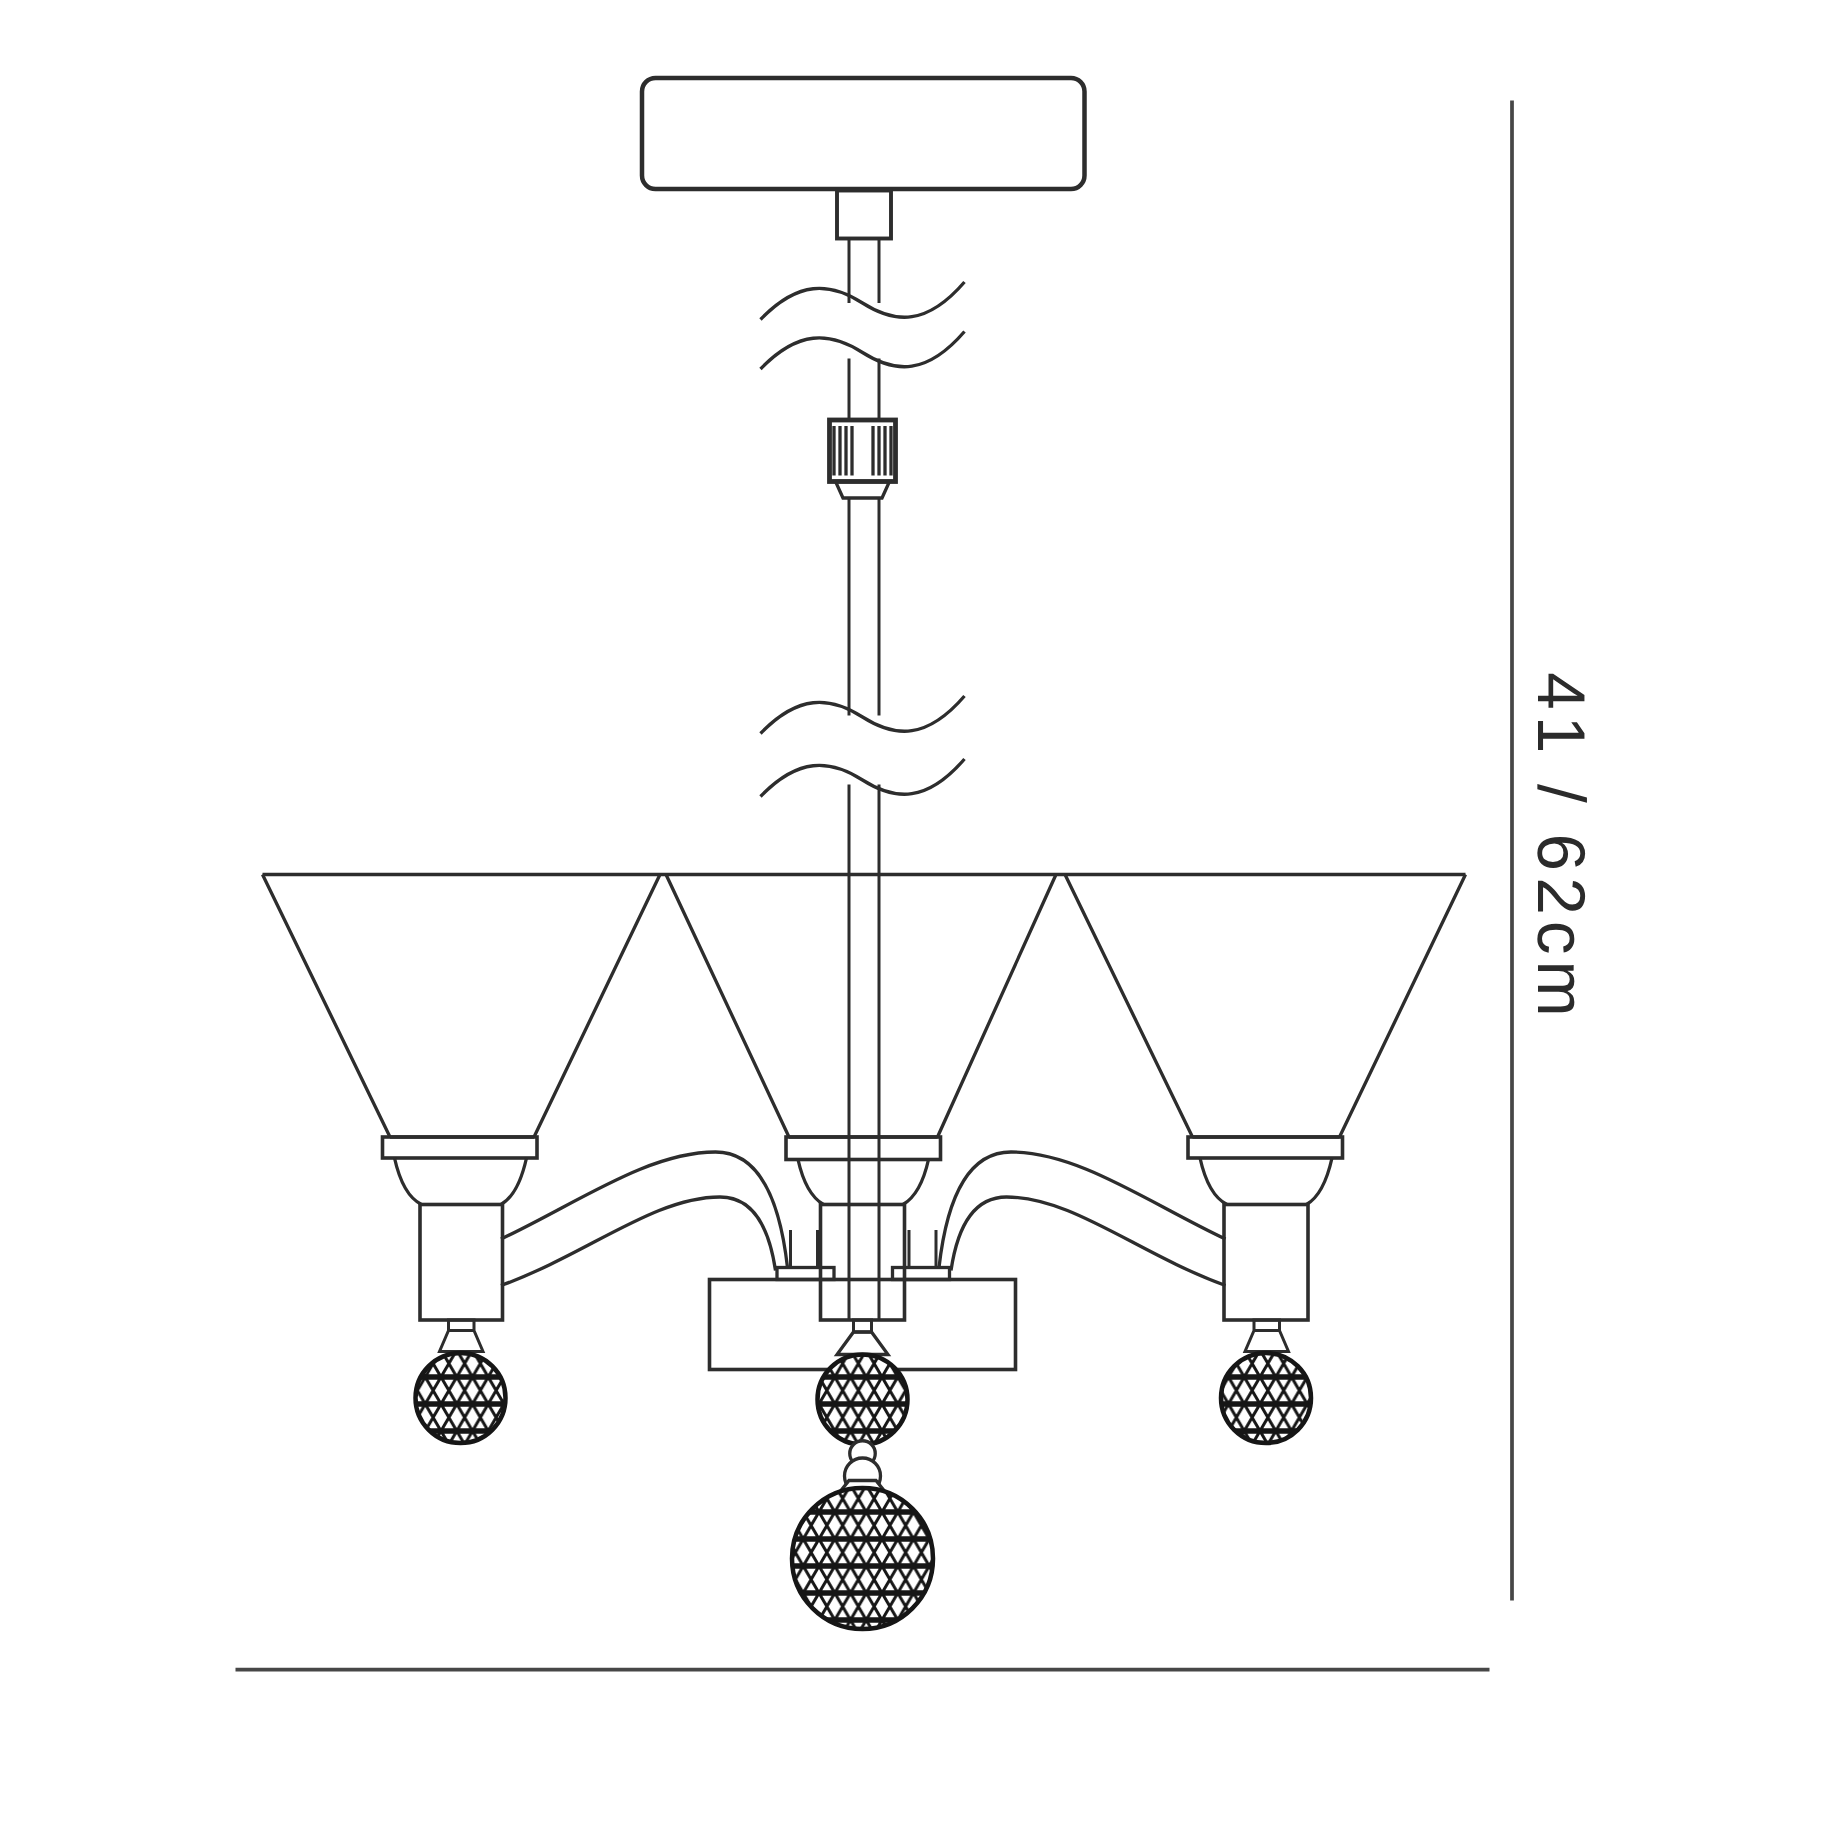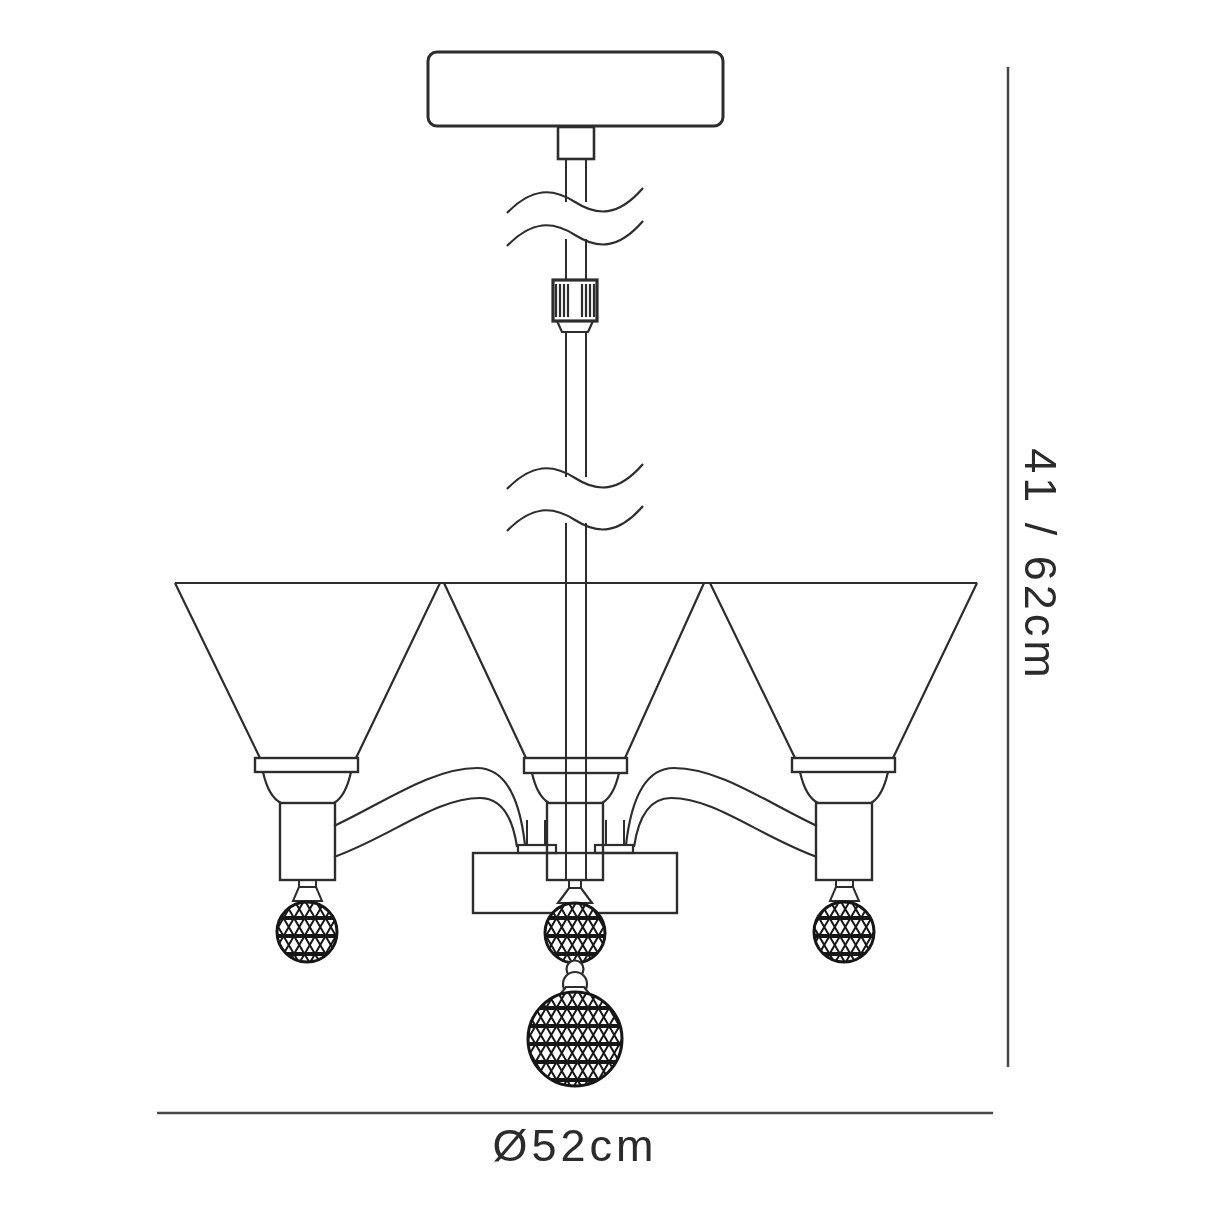--- a/index.html
+++ b/index.html
@@ -146,15 +146,14 @@
       <circle cx="575" cy="933" r="30" fill="url(#facet)" stroke="#161616" stroke-width="3"></circle>
       <circle cx="575" cy="969" r="8.5" fill="#ffffff" stroke="#2d2d2d" stroke-width="2.2"></circle>
       <circle cx="575" cy="984" r="12" fill="#ffffff" stroke="#2d2d2d" stroke-width="2.2"></circle>
       <path d="M566,987 L584,987 L592,997 L558,997 Z" fill="#ffffff" stroke="#2d2d2d" stroke-width="2.2"></path>
       <circle cx="575" cy="1039" r="47" fill="url(#facet)" stroke="#161616" stroke-width="3"></circle>
     </g>
   </svg>
 
   <div id="height-label" class="dim-label">41 / 62cm</div>
 
-  <div id="diameter-label" class="dim-label">Ø52cm</div>
 
 </div>
 
 </body></html>

